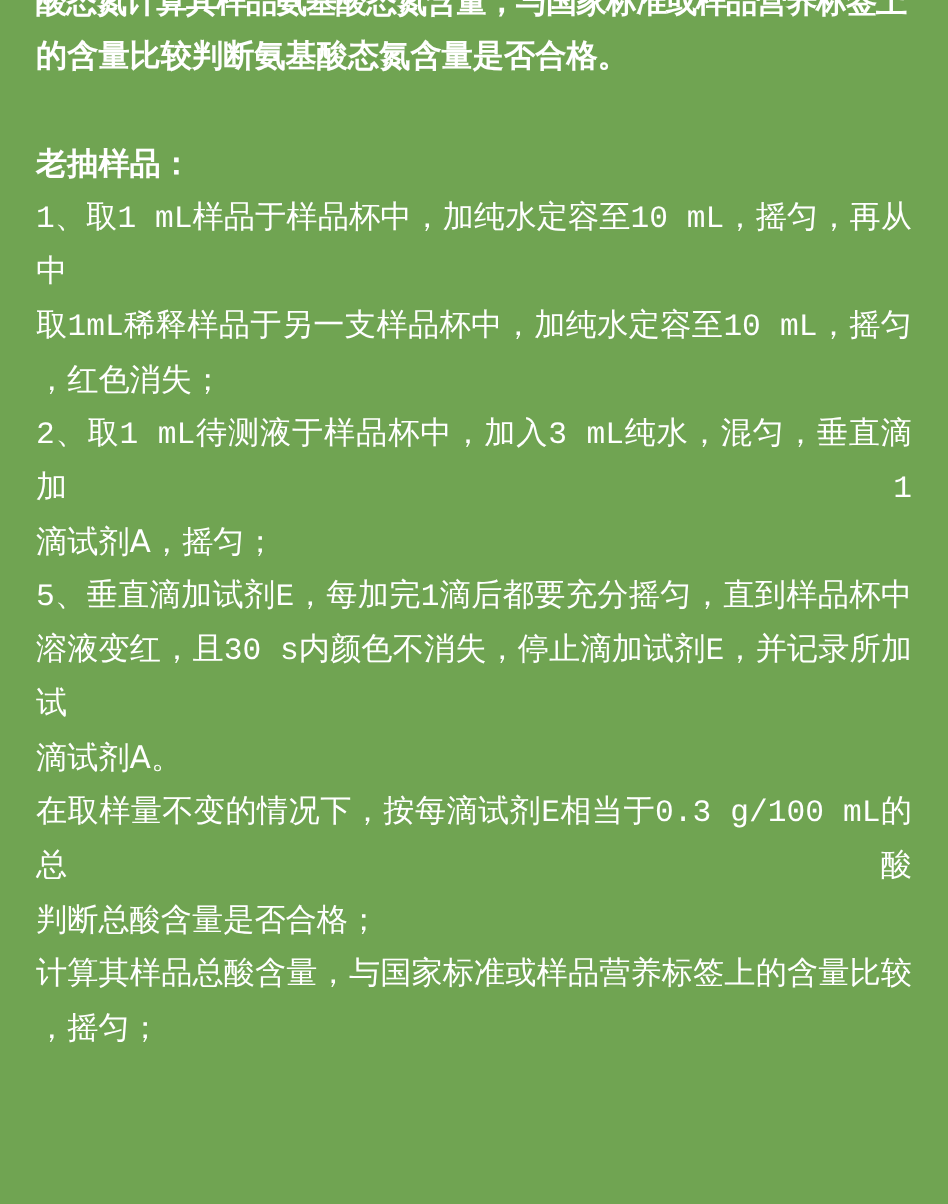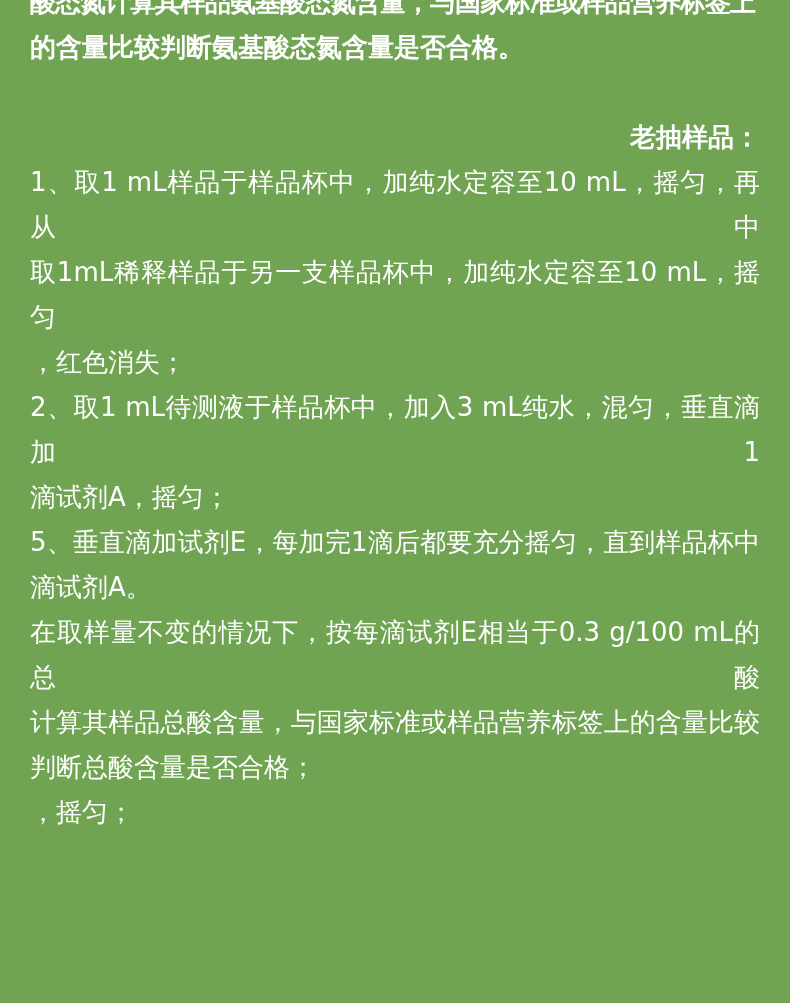--- a/index.html
+++ b/index.html
@@ -23,27 +23,27 @@
     line-height: 45px;
   }
   .line {
     min-height: 45px;
     text-align: left;
   }
   
   .fill {
     text-align: justify;
     text-align-last: justify;
+    font-family: Liberation Mono, monospace;
   }
   .bold {
     font-weight: 700;
   }
   .heading {
     font-weight: 700;
-    text-align: right;
   }
   .spacer {
     height: 45px;
   }
   
   .tight {
     letter-spacing: -1px;
     white-space: nowrap;
   }
 </style>
@@ -60,21 +60,22 @@
   <div class="line heading">老抽样品：</div>
 
   <div class="line fill">1、取1 mL样品于样品杯中，加纯水定容至10 mL，摇匀，再从中</div>
   <div class="line fill">取1mL稀释样品于另一支样品杯中，加纯水定容至10 mL，摇匀</div>
   <div class="line">，红色消失；</div>
 
   <div class="line fill">2、取1 mL待测液于样品杯中，加入3 mL纯水，混匀，垂直滴加1</div>
   <div class="line">滴试剂A，摇匀；</div>
 
   <div class="line fill">5、垂直滴加试剂E，每加完1滴后都要充分摇匀，直到样品杯中</div>
+  <div class="line fill">溶液变红，且30 s内颜色不消失，停止滴加试剂E，并记录所加试</div>
   <div class="line">滴试剂A。</div>
 
   <div class="line fill">在取样量不变的情况下，按每滴试剂E相当于0.3 g/100 mL的总酸</div>
+  <div class="line">判断总酸含量是否合格；</div>
   <div class="line fill">计算其样品总酸含量，与国家标准或样品营养标签上的含量比较</div>
-  <div class="line">判断总酸含量是否合格；</div>
 
   <div class="line">，摇匀；</div>
 
 </div>
 
 </body></html>

